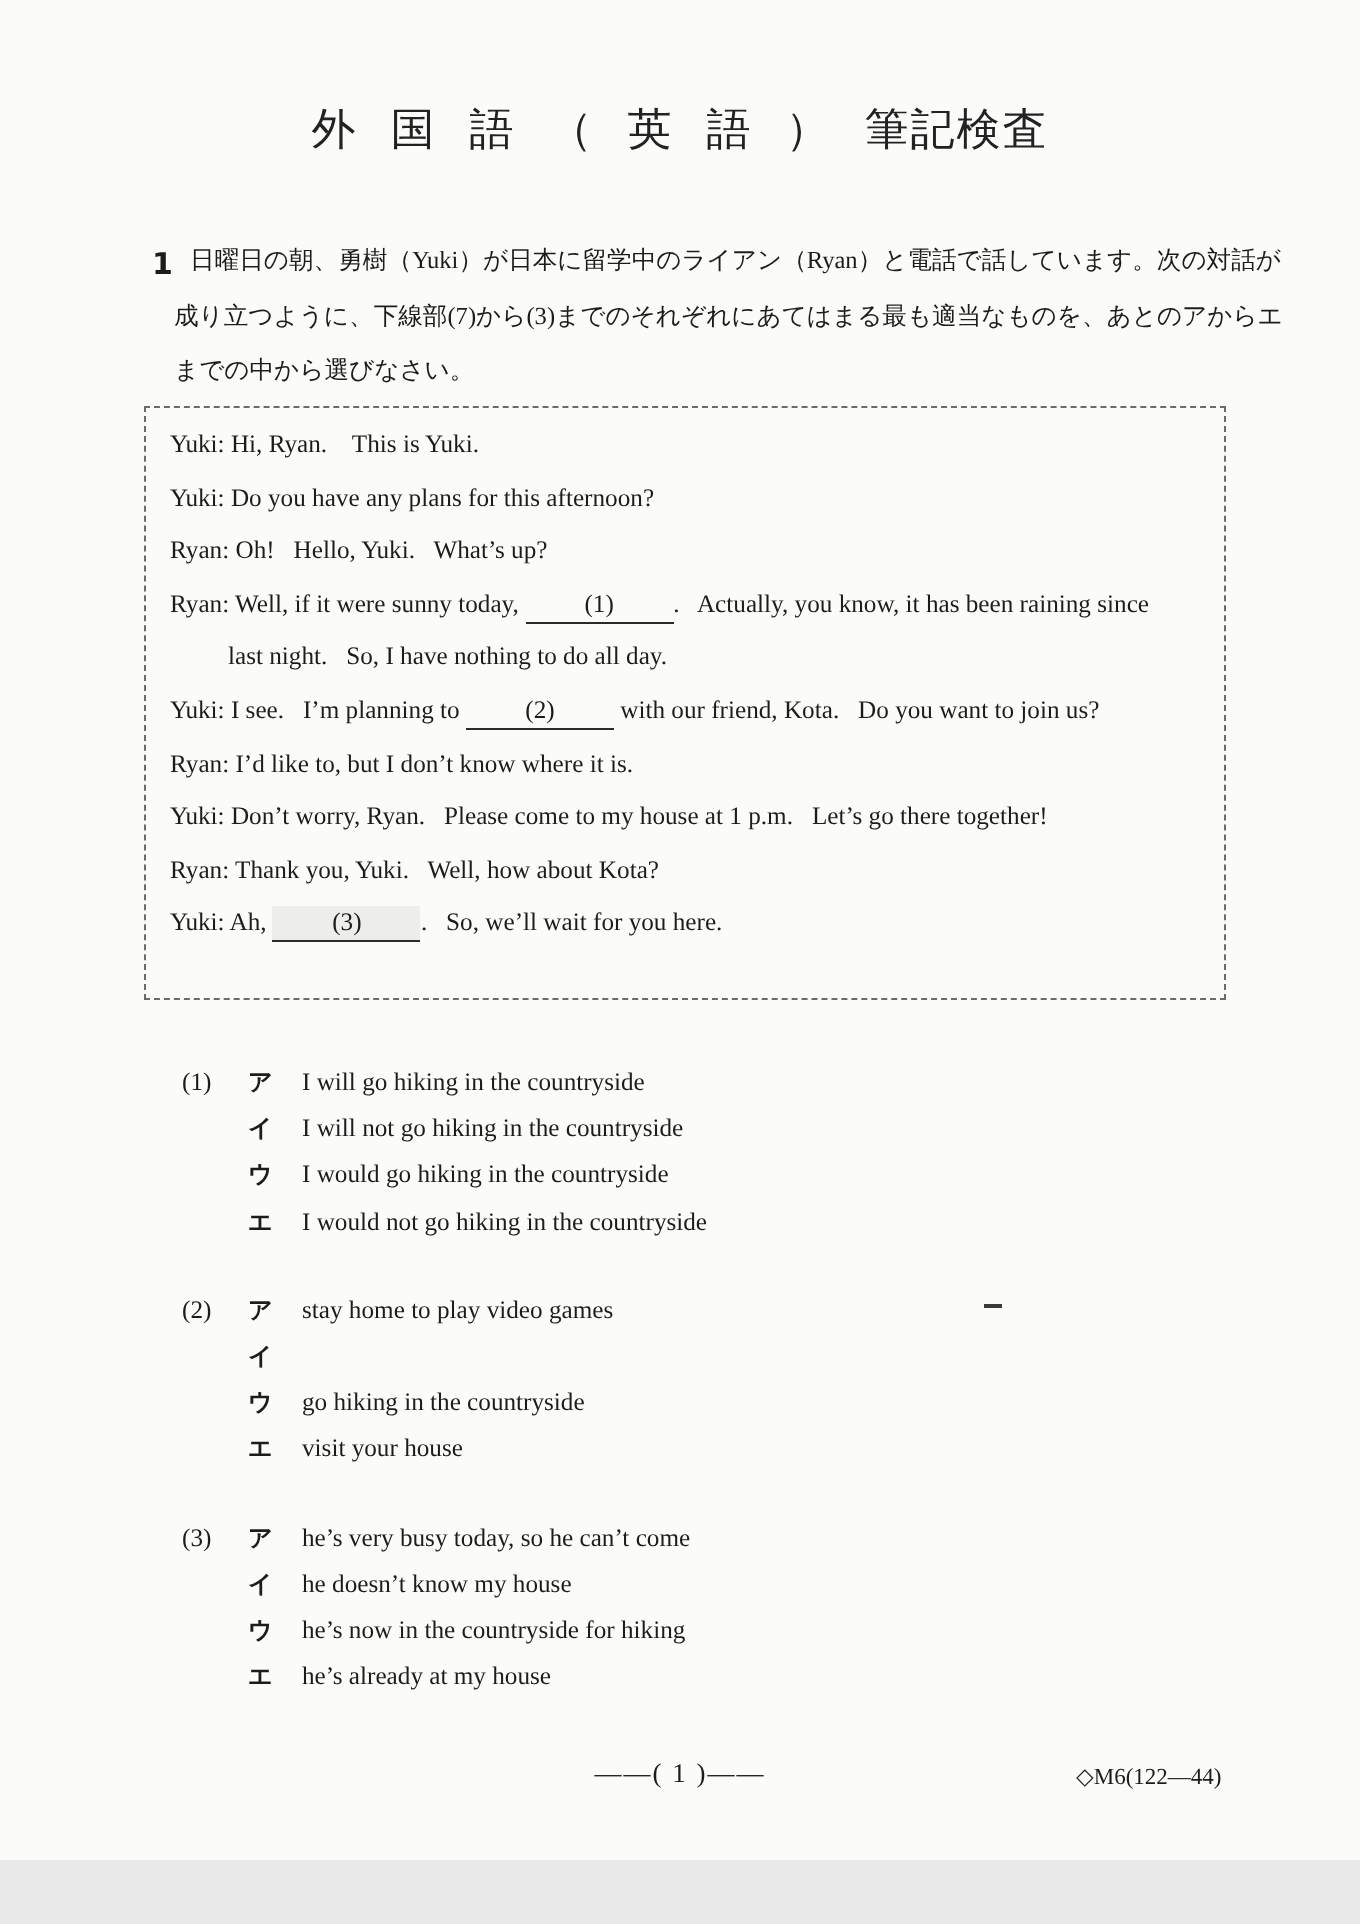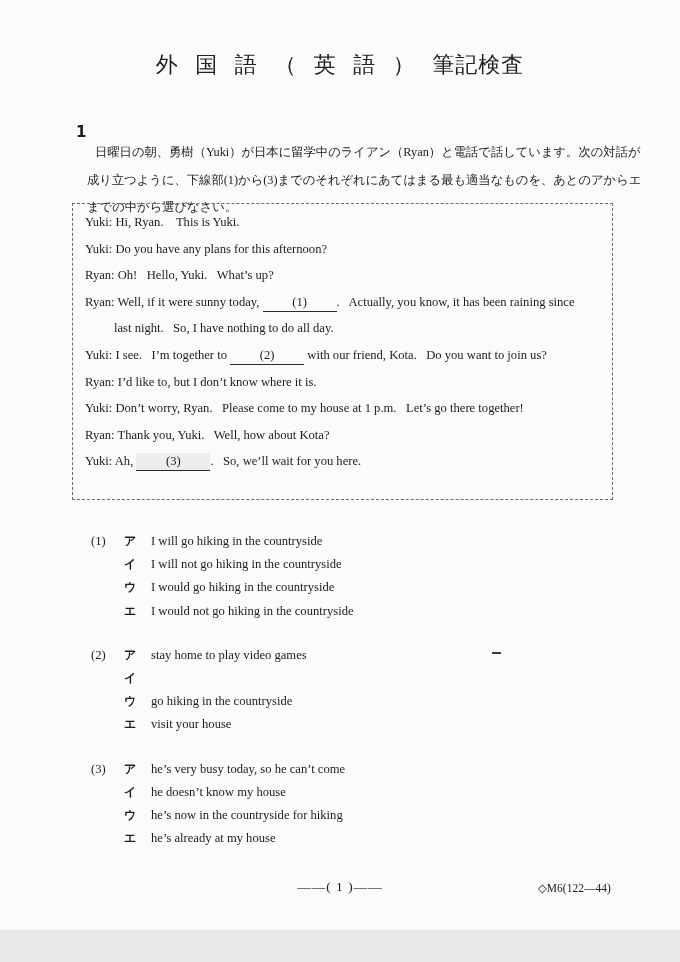--- a/index.html
+++ b/index.html
@@ -10,21 +10,21 @@
   }
   .title{
     position:absolute;top:50px;left:0;width:100%;text-align:center;
     font-size:22px;letter-spacing:1px;word-spacing:10px;color:#222;
   }
   .intro{position:absolute;left:72px;top:117px;width:544px;font-size:12.3px;line-height:27.5px;}
   .qnum{
     position:absolute;left:4px;top:2px;
     font-family:"DejaVu Sans","Liberation Sans",sans-serif;font-weight:bold;font-size:15px;
   }
-  .intro-text{margin-left:15px;margin-top:22px;}
+  .intro-text{margin-left:15px;}
   .intro-line{white-space:nowrap;}
   .intro-line.indent{text-indent:8px;}
   .dialog-box{
     position:absolute;left:72px;top:203px;width:541px;height:297px;box-sizing:border-box;
     border:1px dashed #6b6b6b;padding:5px 6px 0 12px;font-size:12.6px;
   }
   .dline{height:26.6px;line-height:26.6px;white-space:pre;}
   .dline.cont{padding-left:29px;}
   .blank{
     display:inline-block;min-width:64px;text-align:center;
@@ -46,32 +46,32 @@
 <body>
 
 <div class="page">
 
   <div class="title">外 国 語 （ 英 語 ）  筆記検査</div>
 
   <div class="intro">
     <span class="qnum">1</span>
     <div class="intro-text">
       <div class="intro-line indent">日曜日の朝、勇樹（Yuki）が日本に留学中のライアン（Ryan）と電話で話しています。次の対話が</div>
-      <div class="intro-line">成り立つように、下線部(1)から(3)までのそれぞれにあてはまる最も適当なものを、あとのアからエ</div>
+      <div class="intro-line">成り立つように、下線部(7)から(3)までのそれぞれにあてはまる最も適当なものを、あとのアからエ</div>
       <div class="intro-line">までの中から選びなさい。</div>
     </div>
   </div>
 
   <div class="dialog-box">
     <div class="dline"><span class="spk">Yuki:</span><span> Hi, Ryan.    This is Yuki.</span></div>
     <div class="dline"><span class="spk">Yuki:</span><span> Do you have any plans for this afternoon?</span></div>
     <div class="dline"><span class="spk">Ryan:</span><span> Oh!   Hello, Yuki.   What’s up?</span></div>
     <div class="dline"><span class="spk">Ryan:</span><span> Well, if it were sunny today, </span><span class="blank">(1)</span><span>.   Actually, you know, it has been raining since</span></div>
     <div class="dline cont"><span>last night.   So, I have nothing to do all day.</span></div>
-    <div class="dline"><span class="spk">Yuki:</span><span> I see.   I’m together to </span><span class="blank">(2)</span><span> with our friend, Kota.   Do you want to join us?</span></div>
+    <div class="dline"><span class="spk">Yuki:</span><span> I see.   I’m planning to </span><span class="blank">(2)</span><span> with our friend, Kota.   Do you want to join us?</span></div>
     <div class="dline"><span class="spk">Ryan:</span><span> I’d like to, but I don’t know where it is.</span></div>
     <div class="dline"><span class="spk">Yuki:</span><span> Don’t worry, Ryan.   Please come to my house at 1 p.m.   Let’s go there together!</span></div>
     <div class="dline"><span class="spk">Ryan:</span><span> Thank you, Yuki.   Well, how about Kota?</span></div>
     <div class="dline"><span class="spk">Yuki:</span><span> Ah, </span><span class="blank shaded">(3)</span><span>.   So, we’ll wait for you here.</span></div>
   </div>
 
   <div class="options">
 
     <div class="opt-group">
       <div class="opt-row">

